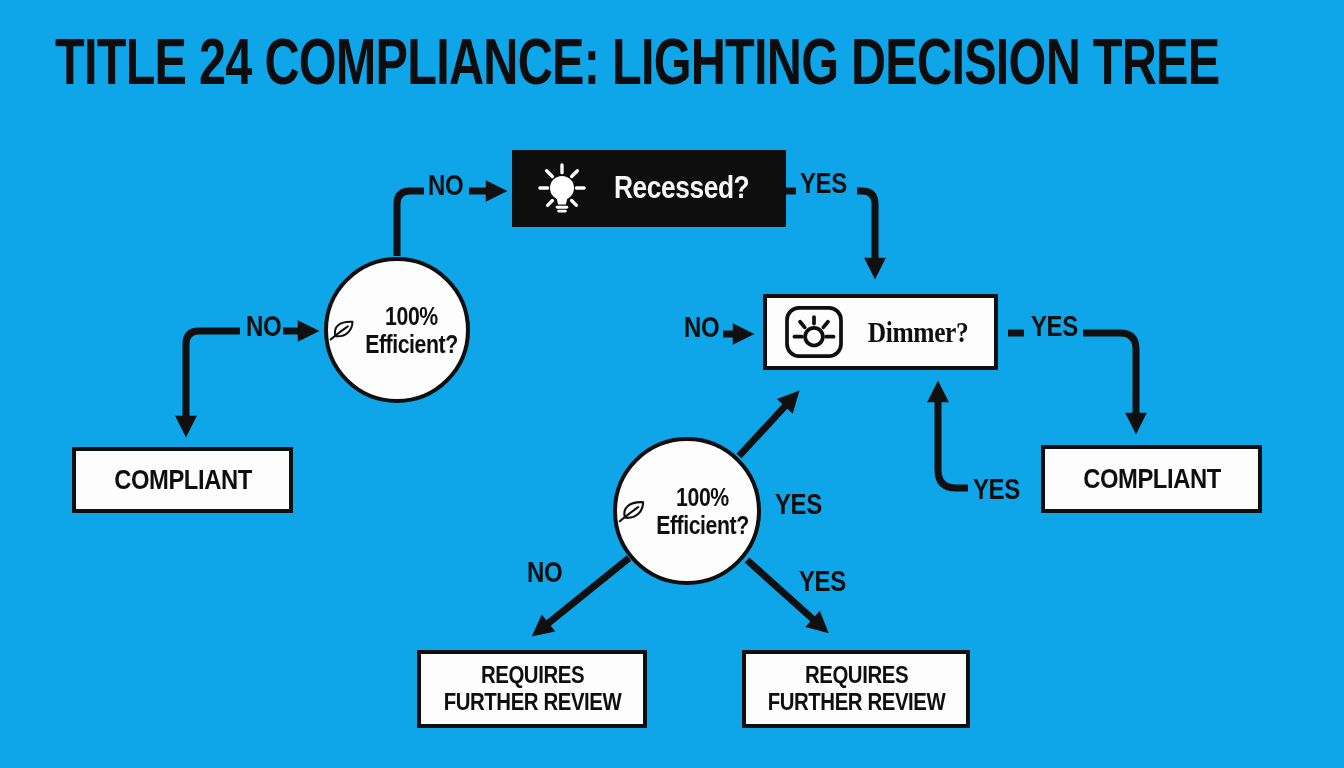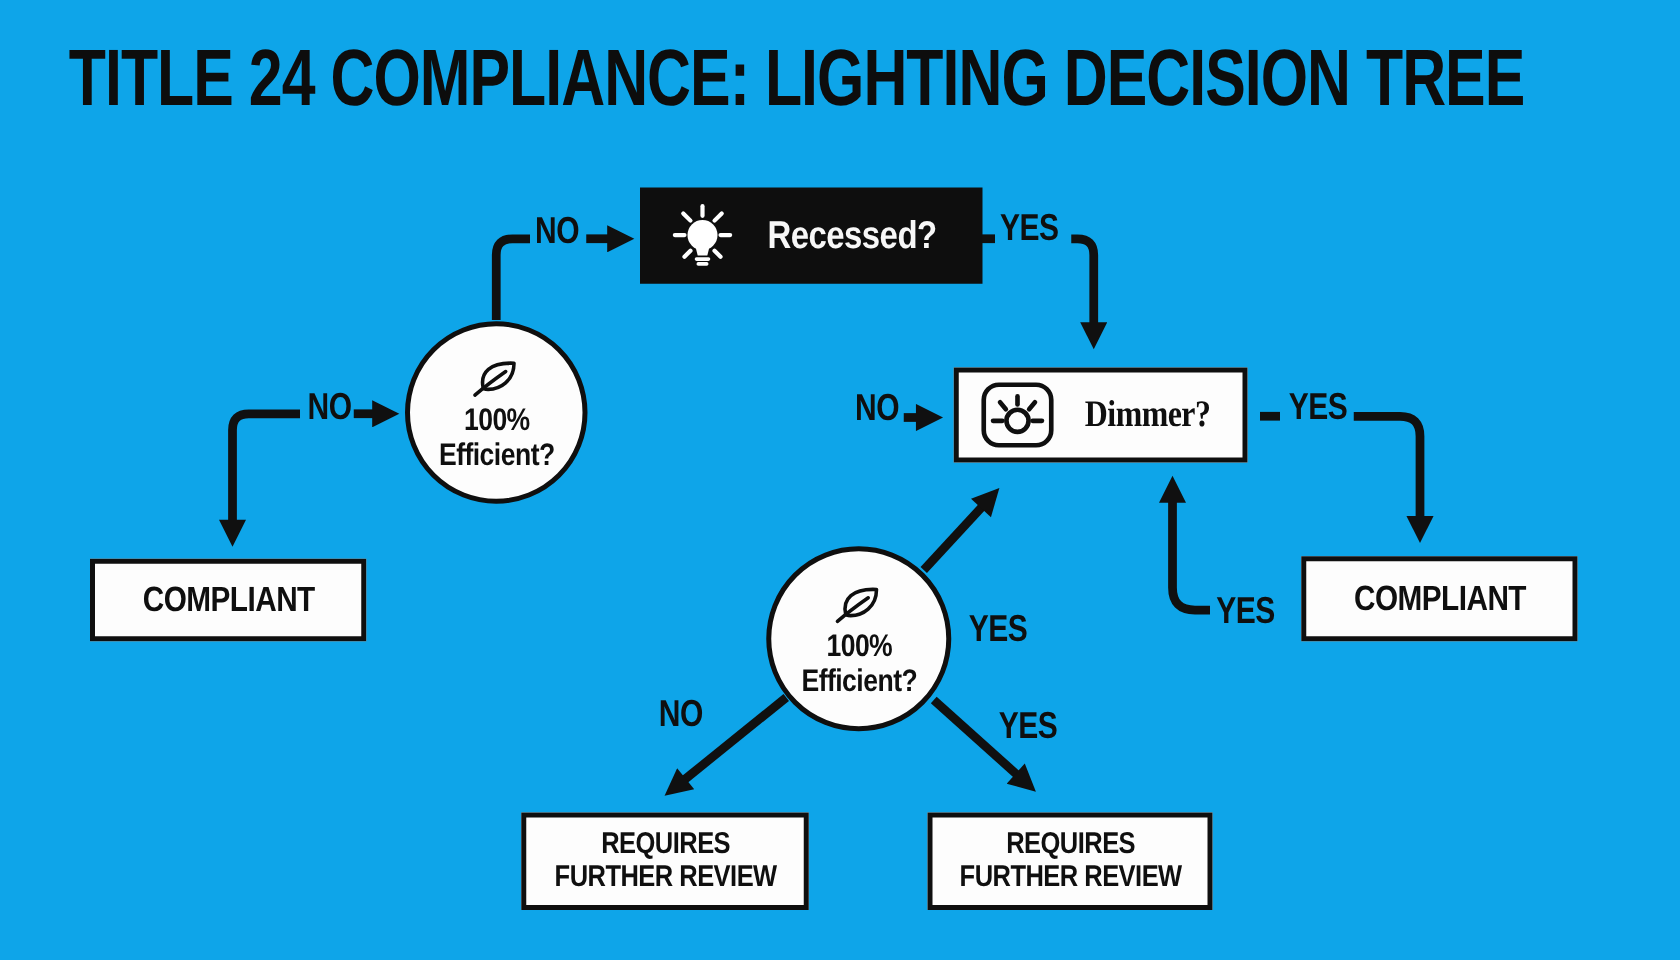--- a/index.html
+++ b/index.html
@@ -29,21 +29,21 @@
   svg.wires { position:absolute; left:0; top:0; pointer-events:none; }
   svg.wires path.wire { stroke:#101010; stroke-width:7; fill:none; }
 
   
   .node {
     position:absolute; box-sizing:border-box;
     border:4px solid #0f0f0f; background:#fdfdfd;
     display:flex; align-items:center; justify-content:center;
   }
   .node.dark { background:#0e0e0e; border:none; color:#f7f7f7; }
-  .node.circle { border-radius:50%; flex-direction:column; }
+  .node.circle { border-radius:50%; flex-direction:row; }
   .row { display:flex; align-items:center; gap:15px; }
   .txt {
     font-weight:bold; letter-spacing:-0.5px; white-space:nowrap;
     transform:scaleX(0.85); transform-origin:center;
     text-align:center; line-height:1.12;
   }
   .txt .ln { display:block; }
 
   #recessed   { left:512px; top:150px; width:274px; height:77px; }
   #recessed .txt { font-size:31px; }

